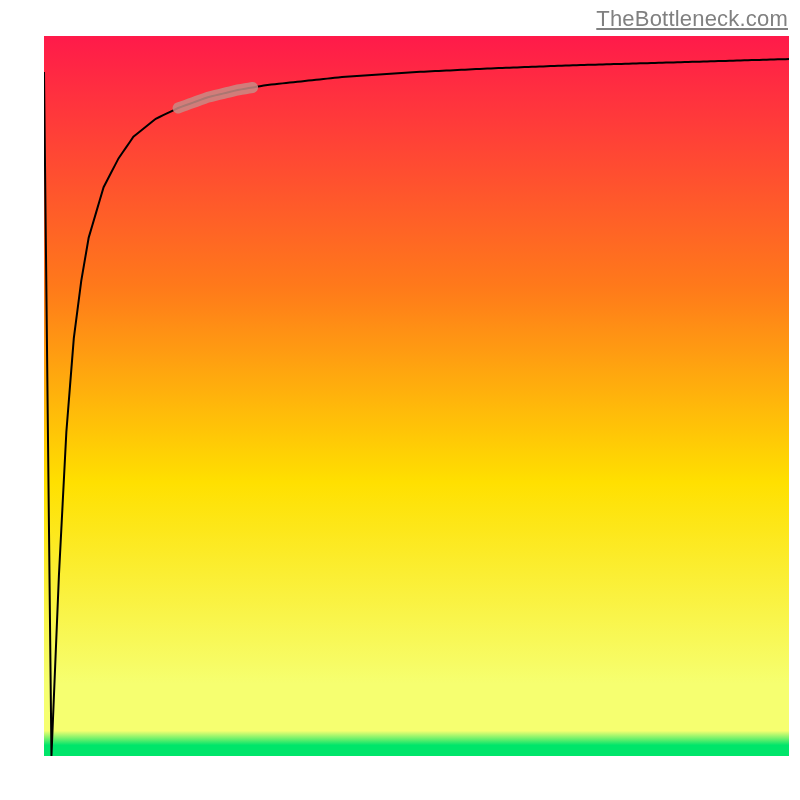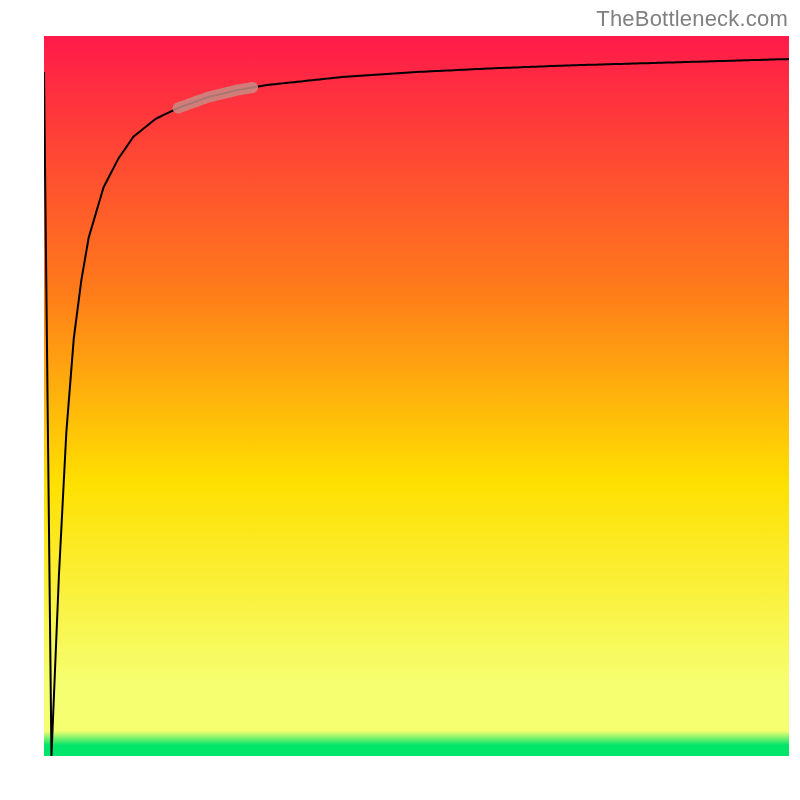--- a/index.html
+++ b/index.html
@@ -23,20 +23,21 @@
     width: 745px;
     height: 720px;
   }
   .attribution {
     position: absolute;
     top: 6px;
     right: 12px;
     color: #808080;
     font-size: 22px;
     letter-spacing: 0.2px;
+    text-decoration: underline;
   }
   svg { display: block; }
 </style>
 </head>
 <body>
 
 <div class="stage">
 
   <div class="attribution">TheBottleneck.com</div>
 

